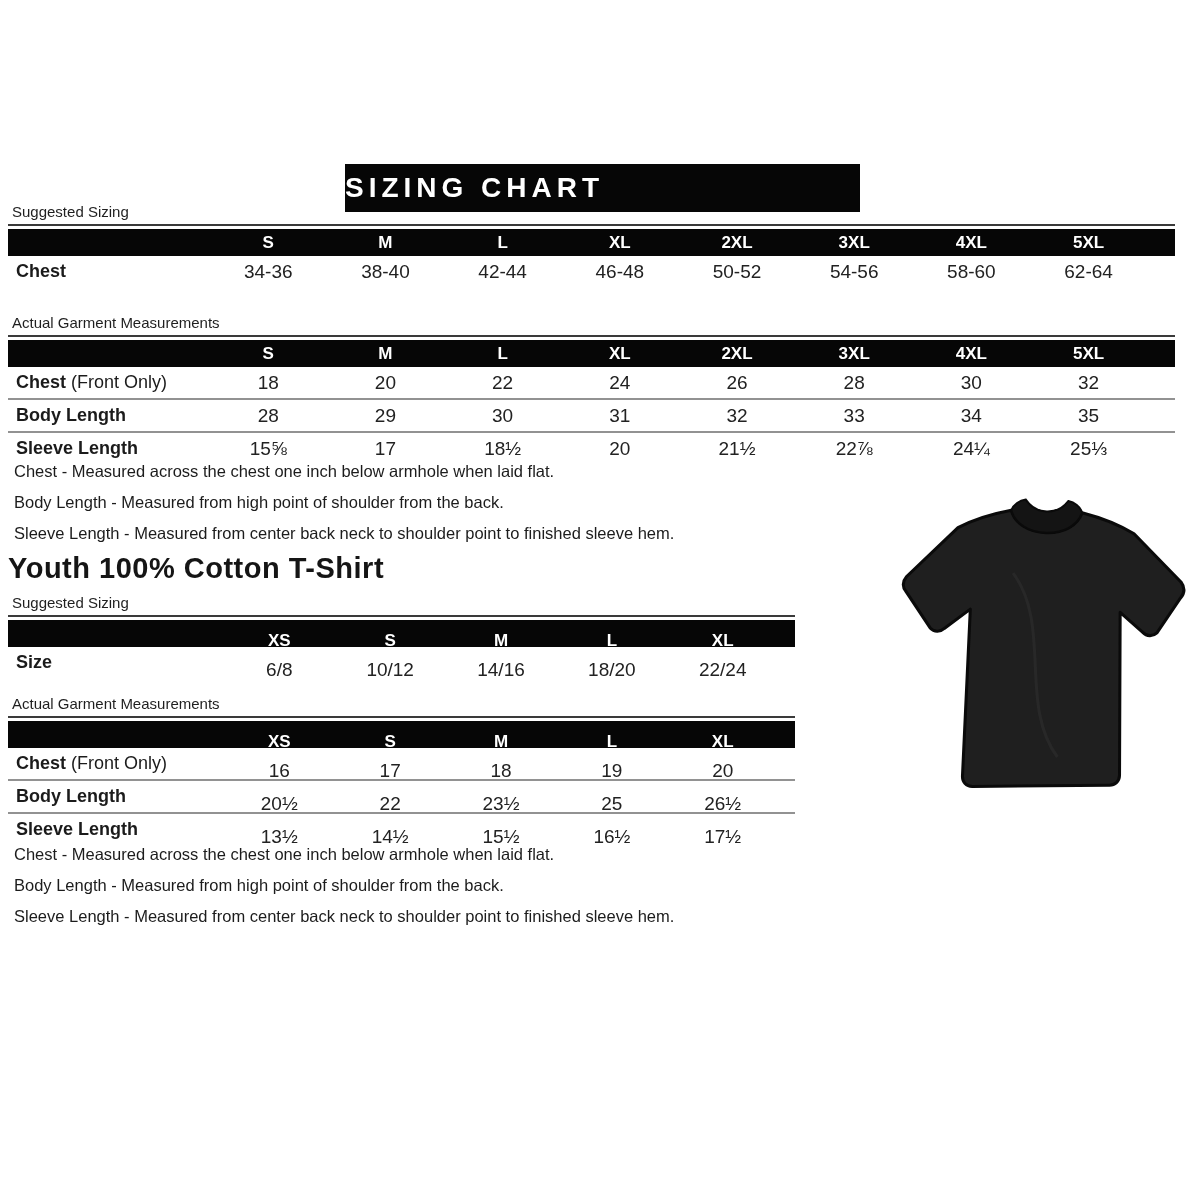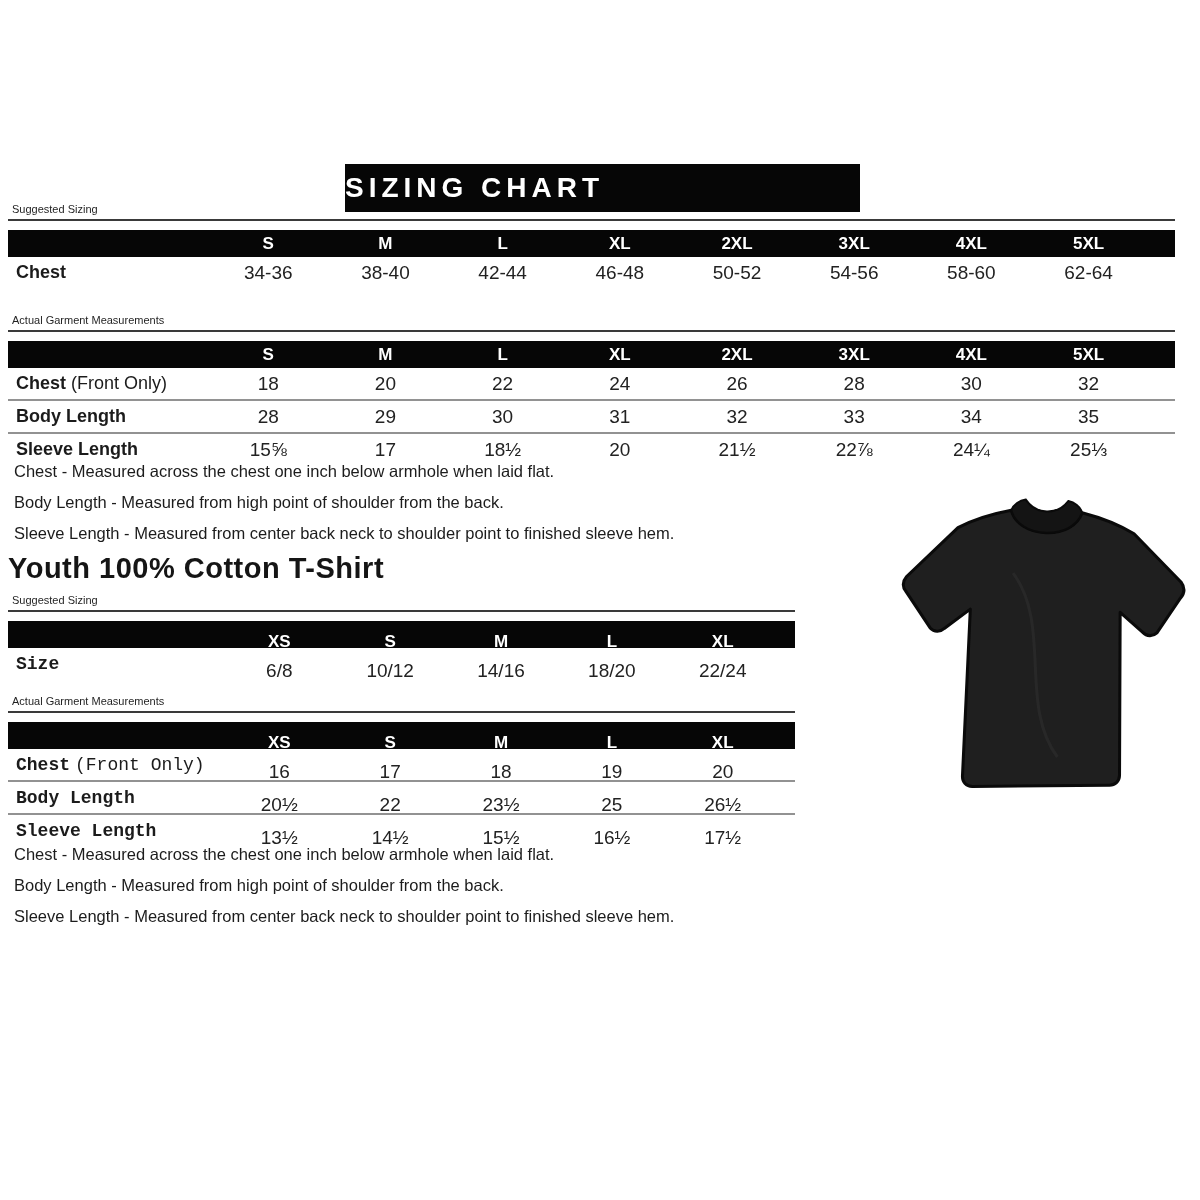--- a/index.html
+++ b/index.html
@@ -12,37 +12,37 @@
   }
   .banner{
     position:absolute;left:345px;top:164px;width:515px;height:48px;background:#060606;
     display:flex;align-items:center;justify-content:flex-start;
   }
   .banner span{
     color:#fff;font-size:28px;font-weight:700;letter-spacing:5px;
   }
   .section{position:absolute;left:8px;}
   .sec-label{
-    font-size:11px;color:#1f1f1f;padding:0 0 4px 4px;border-bottom:2px solid #3a3a3a;margin-bottom:9px;
+    font-size:15px;color:#1f1f1f;padding:0 0 4px 4px;border-bottom:2px solid #3a3a3a;margin-bottom:3px;
   }
   .tbl{width:100%;}
   .thead{display:flex;background:#060606;height:27px;align-items:center;}
   .hcell{color:#ffffff;font-weight:700;font-size:17px;text-align:center;}
   .trow{display:flex;align-items:center;height:31px;}
   .trow.sep{border-top:2px solid #929292;}
   .lcell{padding-left:8px;font-size:18px;white-space:nowrap;}
   .lcell .b{font-weight:700;}
   .lcell .sfx{font-weight:400;margin-left:5px;}
   .cell{font-size:19px;text-align:center;color:#222;}
   
   .adult .lcell{width:195px;}
   .adult .hcell,.adult .cell{width:118px;}
   .adult .spacer{width:28px;}
   
-  .youth .lcell{width:210px;font-family:Liberation Mono, monospace;}
+  .youth .lcell{width:210px;}
   .youth .hcell,.youth .cell{width:112px;margin-top:14px;}
   .youth .spacer{width:17px;}
   .notes{position:absolute;left:14px;font-size:16.5px;color:#1c1c1c;}
   .notes div{margin-bottom:12px;}
   .tshirt-wrap{position:absolute;left:888px;top:483px;width:306px;height:324px;}
 </style>
 </head>
 <body>
 
 <div class="stage">

